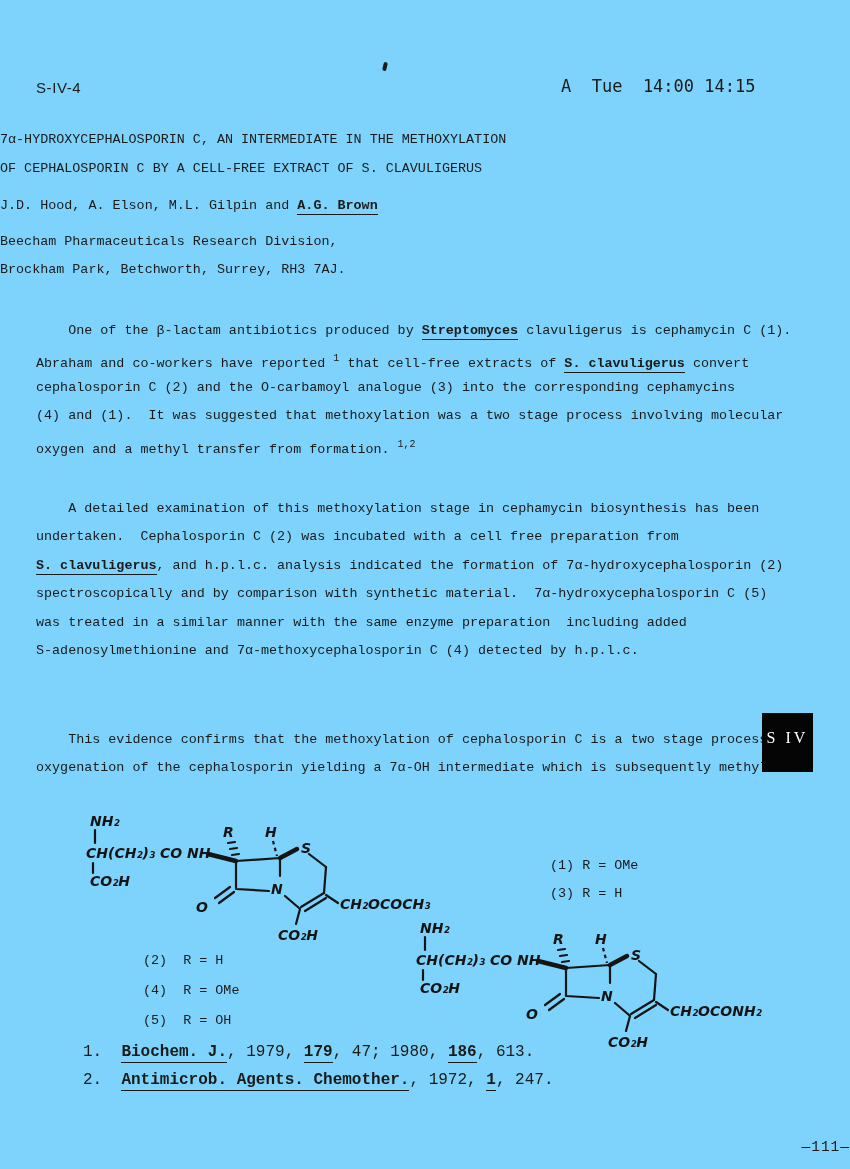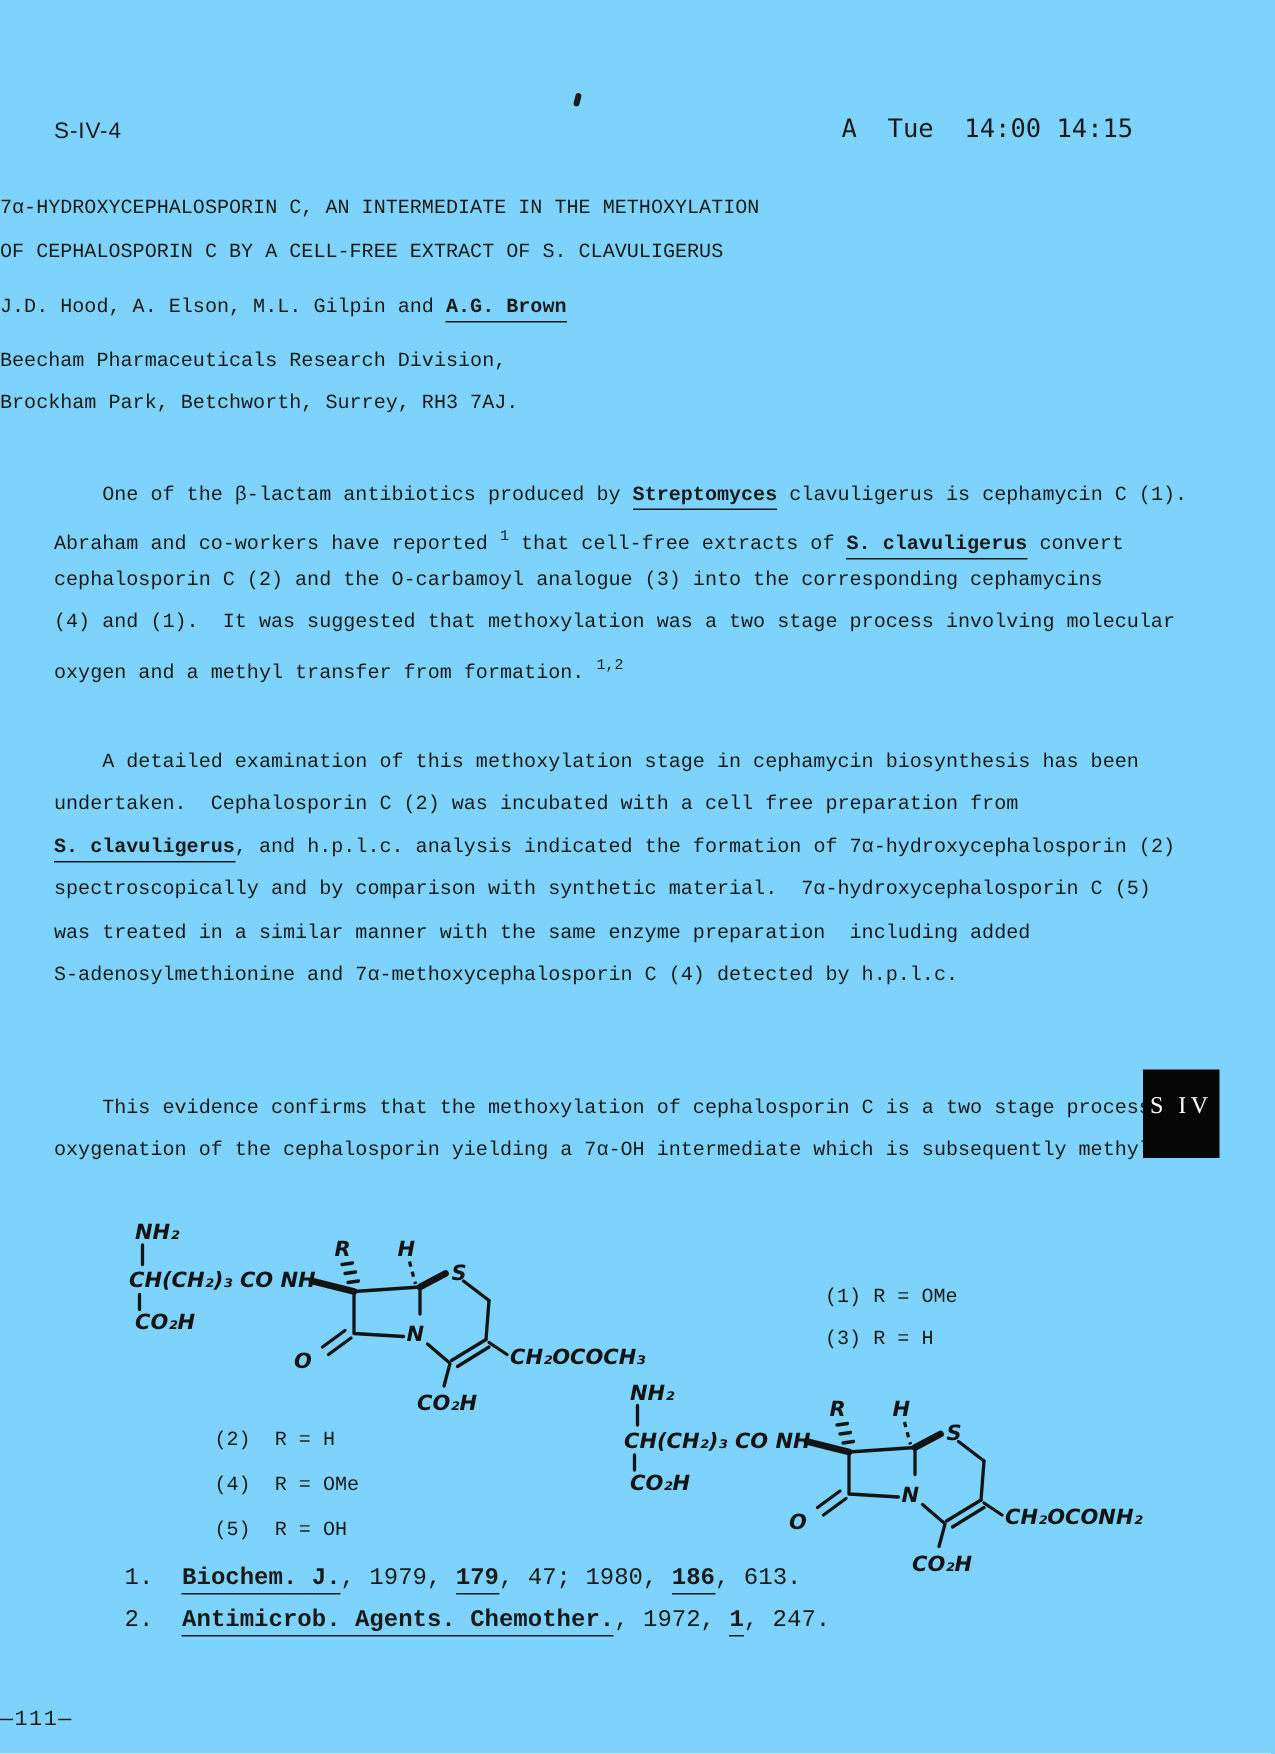--- a/index.html
+++ b/index.html
@@ -19,21 +19,21 @@
   .u{border-bottom:1.6px solid #1a1a1a;padding-bottom:1px;font-weight:bold;}
   .sup{font-size:10px;vertical-align:6px;}
   .tab{position:absolute;left:762px;top:713px;width:51px;height:59px;background:#050505;
        color:#fff;font-family:"Liberation Serif",serif;font-size:16px;letter-spacing:3px;
        display:flex;align-items:center;justify-content:center;padding-bottom:10px;box-sizing:border-box;}
   .labels{position:absolute;font-size:13.4px;}
   .labels-r{left:518px;top:857px;margin-left:32px;}
   .labels-l{left:143px;top:952px;}
   .labels-l .tline{height:30px;}
   .refs{position:absolute;left:35px;top:1044px;font-size:16px;margin-left:48px;}
-  .pageno{position:absolute;left:0;top:1139px;width:850px;text-align:left;
+  .pageno{position:absolute;left:0;top:1139px;width:850px;text-align:right;
           font-size:14.5px;letter-spacing:1px;}
   .struct{position:absolute;}
   .struct text{font-family:"DejaVu Sans",sans-serif;font-style:italic;font-weight:bold;
                fill:#141414;font-size:14px;}
   .struct .bond{stroke:#141414;stroke-width:2.2;fill:none;stroke-linecap:round;}
   .struct .wedge{stroke:#141414;stroke-width:4.5;fill:none;stroke-linecap:round;}
   .struct .dash{stroke:#141414;stroke-width:2.2;fill:none;stroke-dasharray:3.5,3.5;}
 </style>
 </head>
 <body>

